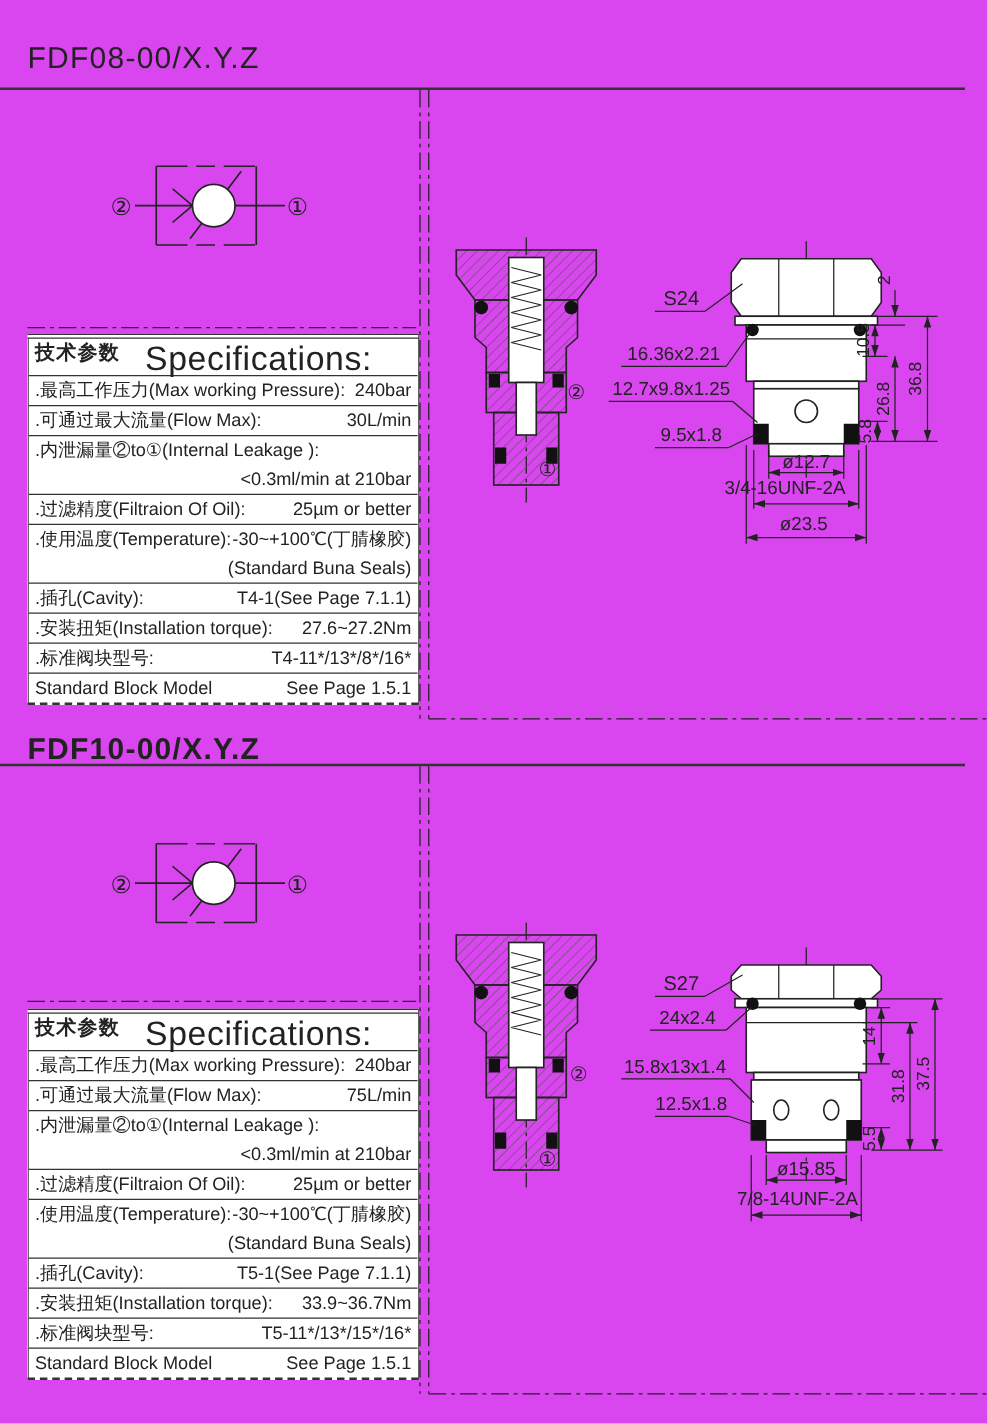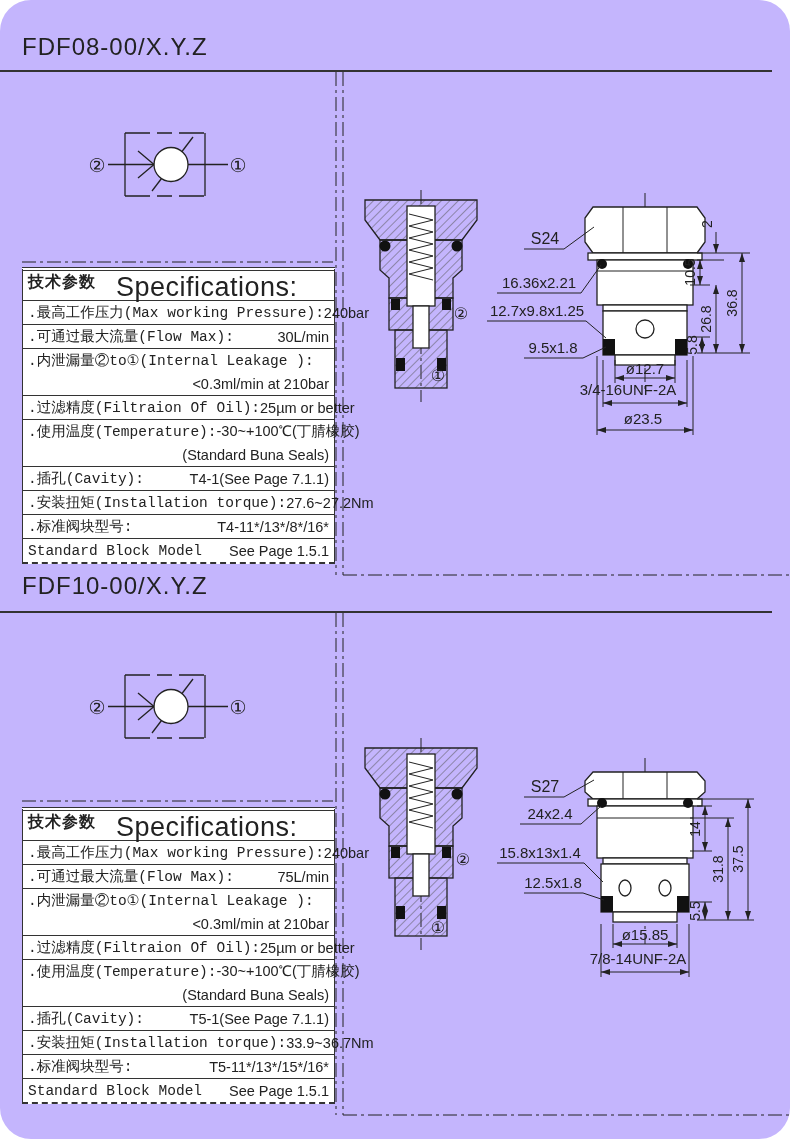--- a/index.html
+++ b/index.html
@@ -1,17 +1,17 @@
 <!DOCTYPE html>
 <html><head>
 <meta charset="utf-8">
 <style>
   html,body{margin:0;padding:0;background:#fff;}
-  #page{position:relative;width:790px;height:1139px;background:#c4b5fd;color:#222;
-        font-family:"Liberation Sans",sans-serif;overflow:hidden;border-radius:31px;}
+  #page{position:relative;width:790px;height:1139px;background:#d946ef;color:#222;
+        font-family:"Liberation Sans",sans-serif;overflow:hidden;}
   .sec-title{position:absolute;left:22px;font-size:24px;letter-spacing:1px;color:#222;
              font-weight:400;white-space:nowrap;}
   .rule{position:absolute;left:0;width:772px;height:2px;background:#333;}
   svg{position:absolute;left:0;}
   svg text{font-family:"Liberation Sans",sans-serif;fill:#222;}
   .t20{font-size:19px;} .t16{font-size:16px;} .t15{font-size:15px;} .t14{font-size:14px;}
   .cl{stroke:#222;stroke-width:1;stroke-dasharray:14 4 3 4;fill:none;}
   .ln{stroke:#222;stroke-width:1.3;fill:none;}
   .th{stroke:#222;stroke-width:1;fill:none;}
   .fw{fill:#fff;stroke:#222;stroke-width:1.3;}
@@ -19,21 +19,21 @@
   .dim{stroke:#222;stroke-width:1;fill:none;}
   .spec-table{position:absolute;left:22px;width:311px;border-top:4px double #333;
               border-left:1px solid #333;border-right:1.5px solid #333;
               border-bottom:2px dashed #333;background:#fff;}
   .spec-header{display:flex;align-items:flex-start;height:28px;padding:1px 5px 0 5px;}
   .spec-header-cn{font-size:16px;font-weight:700;letter-spacing:1px;}
   .spec-header-en{font-size:27px;margin-left:20px;letter-spacing:0.5px;}
   .spec-row{border-top:1.5px solid #333;}
   .spec-line{display:flex;justify-content:space-between;align-items:center;
              height:23px;padding:0 5px;font-size:14.5px;white-space:nowrap;}
-  .spec-label{text-align:left;font-family:Liberation Mono, monospace;}
+  .spec-label{text-align:left;}
   .spec-value{margin-left:auto;}
 </style>
 </head>
 <body>
 
 <div id="page">
 
   <div class="sec-title" style="top:33px;">FDF08-00/X.Y.Z</div>
   <div class="rule" style="top:70px;"></div>
 
@@ -218,21 +218,21 @@
         </div>
         <div class="spec-row">
           <div class="spec-line">
             <span class="spec-label">Standard Block Model</span>
             <span class="spec-value">See Page 1.5.1</span>
           </div>
         </div>
       </div>
   </div>
 
-  <div class="sec-title" style="top:572px;">FDF10-00/X.Y.Z</div>
+  <div class="sec-title" style="top:586px;font-weight:bold;">FDF10-00/X.Y.Z</div>
   <div class="rule" style="top:611px;"></div>
 
   <svg width="790" height="559" viewBox="0 0 790 559" style="top:580px;">
     <defs>
       <pattern id="h2" width="6" height="6" patternUnits="userSpaceOnUse" patternTransform="rotate(45)">
         <line x1="0" y1="0" x2="0" y2="6" stroke="#555" stroke-width="1"></line>
       </pattern>
       <marker id="mE2" markerWidth="12" markerHeight="8" refX="9" refY="3" orient="auto" markerUnits="userSpaceOnUse">
         <path d="M0,0 L9,3 L0,6 Z" fill="#222"></path>
       </marker>

